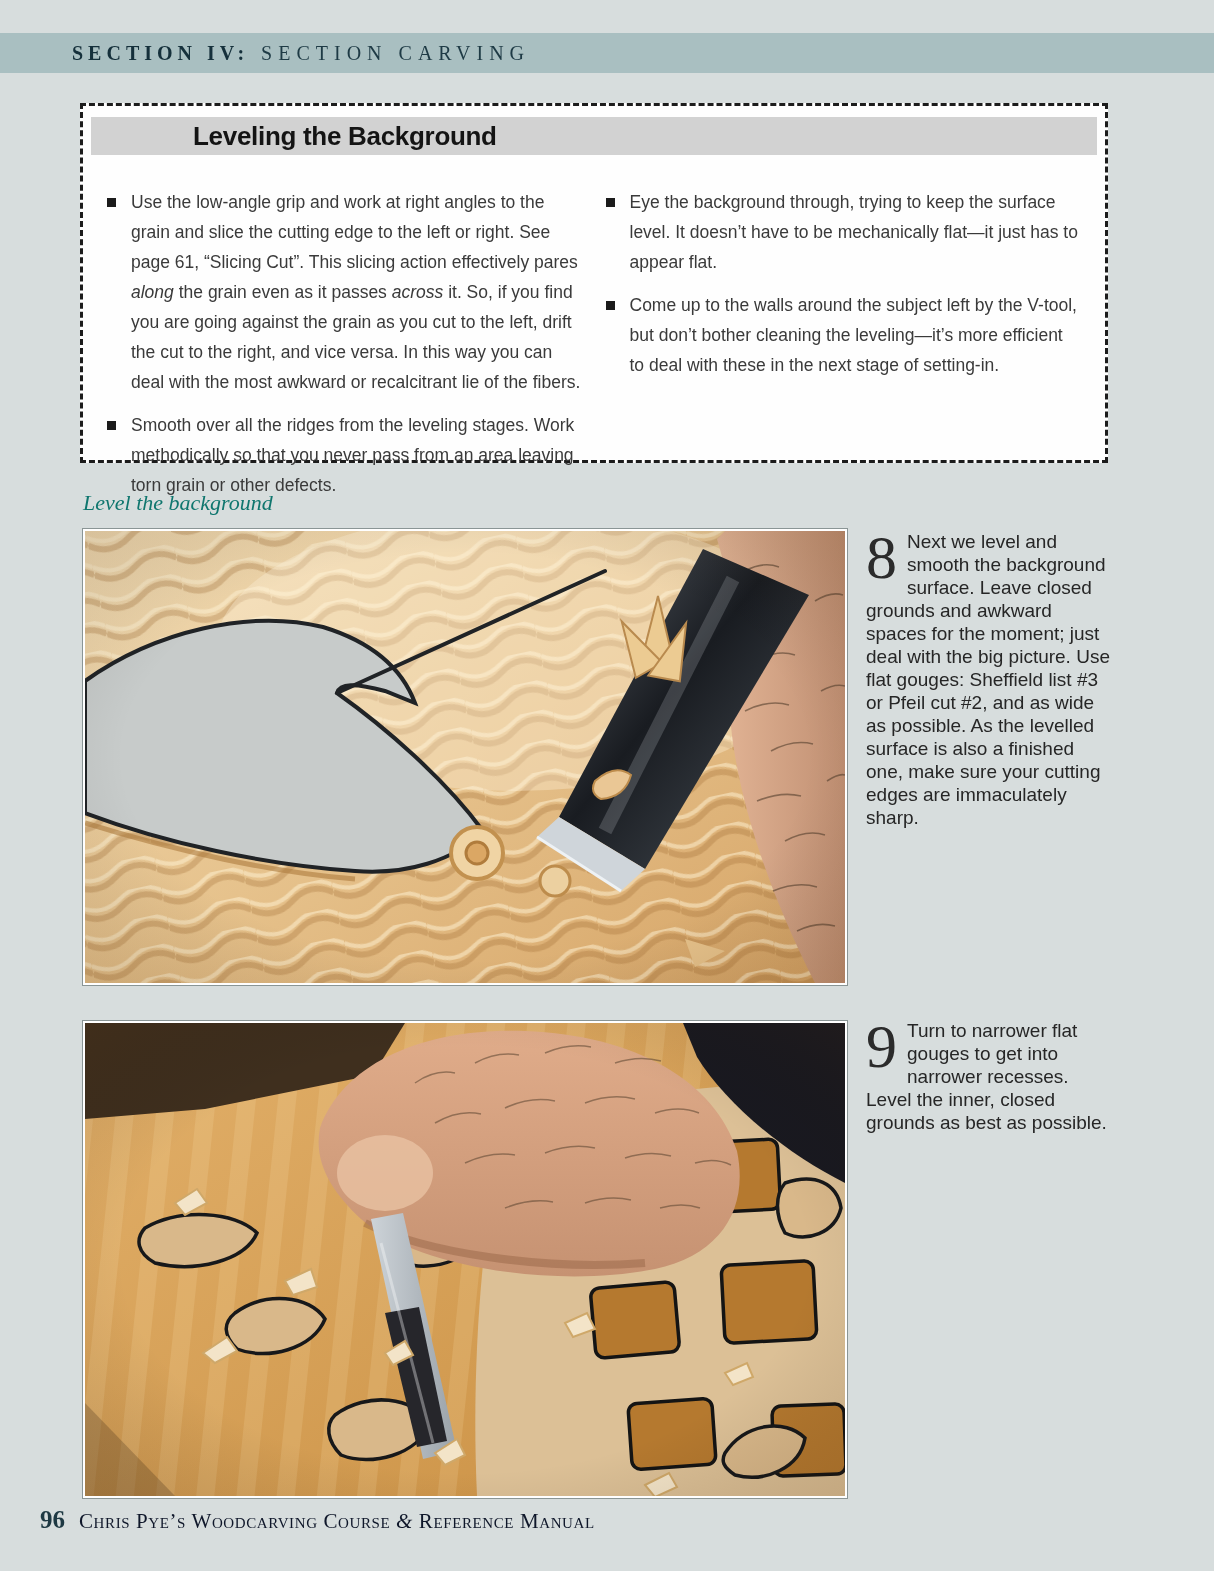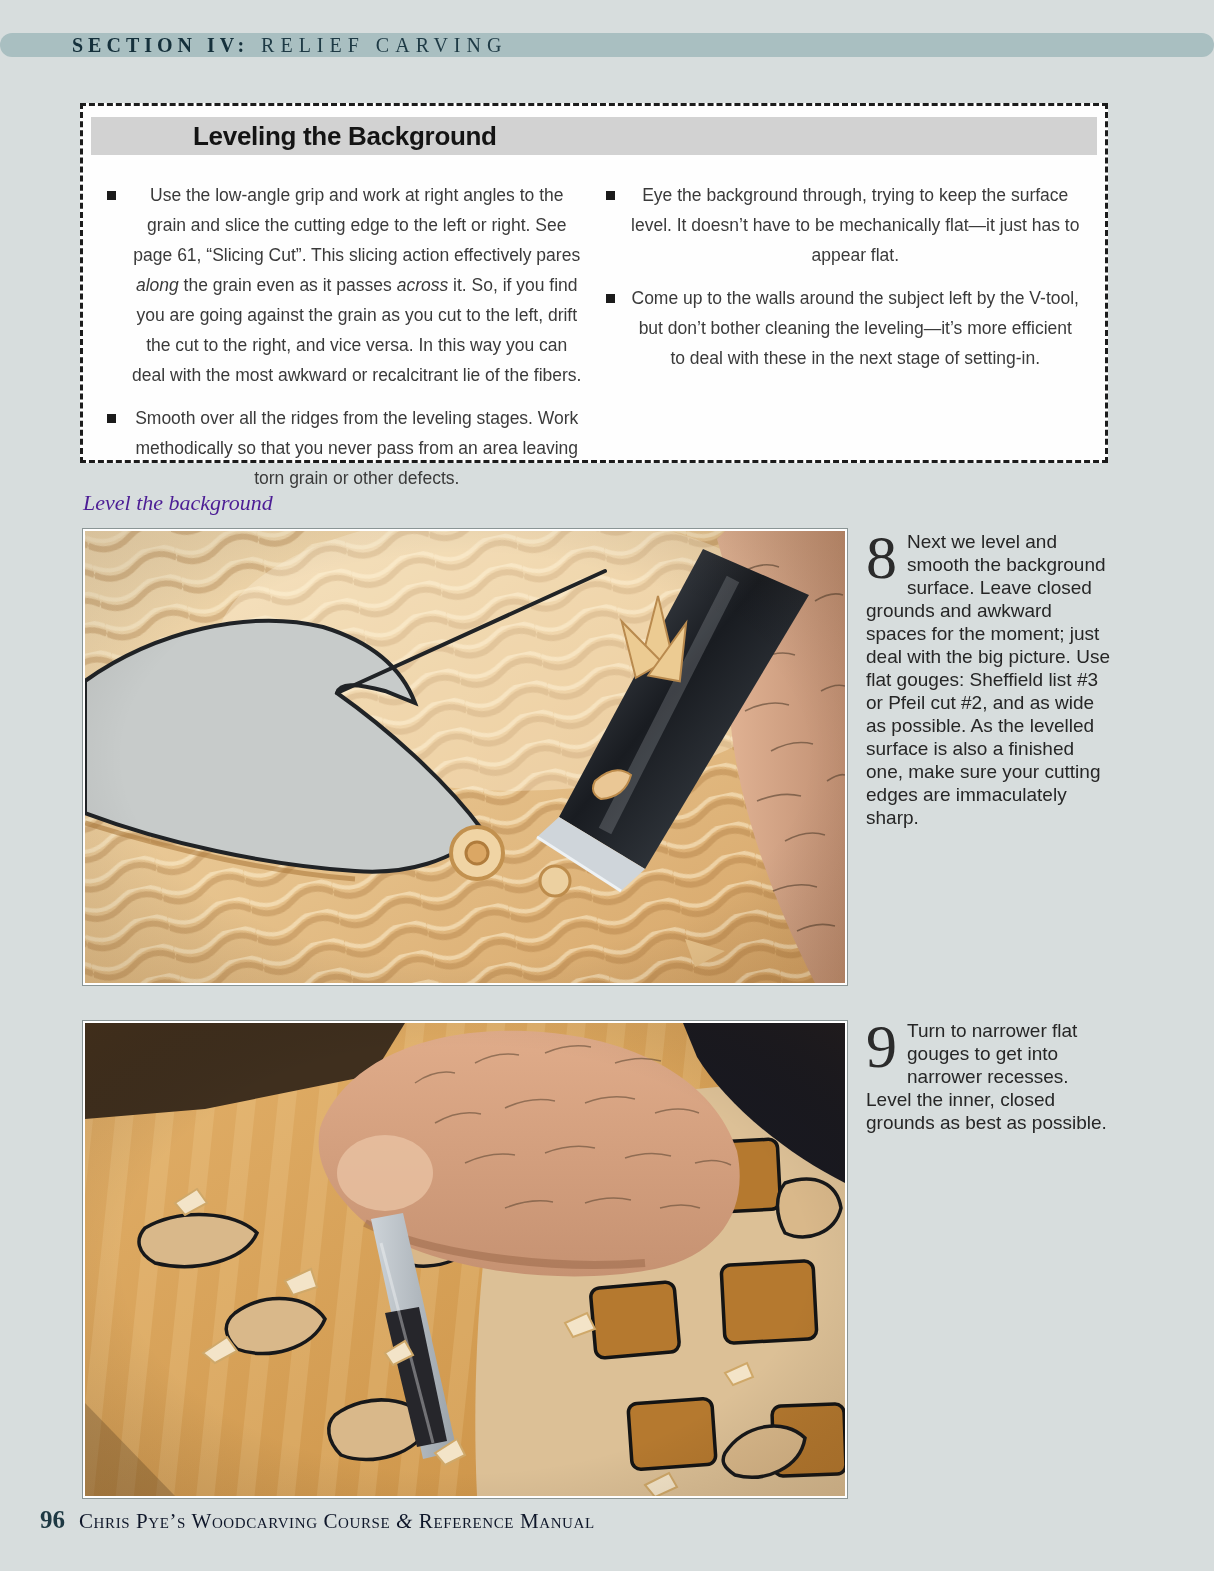--- a/index.html
+++ b/index.html
@@ -1,45 +1,45 @@
 <!DOCTYPE html>
 <html><head>
 <meta charset="utf-8">
 <style>
   html,body{margin:0;padding:0;}
   body{background:#d7dddd;}
   .page{position:relative;width:1214px;height:1571px;background:#d7dddd;
         font-family:"Liberation Sans",sans-serif;overflow:hidden;}
 
   
-  .section-bar{position:absolute;left:0;top:33px;width:100%;height:24px;
-               background:#a9bfc1;display:flex;align-items:center;border-radius:16px;}
+  .section-bar{position:absolute;left:0;top:33px;width:100%;height:40px;
+               background:#a9bfc1;display:flex;align-items:center;}
   .section-label{margin-left:72px;font-family:"Liberation Serif",serif;font-size:20px;
                  font-weight:700;letter-spacing:5px;color:#15303b;white-space:pre;}
   .section-title{margin-left:12px;font-family:"Liberation Serif",serif;font-size:20px;
                  font-weight:400;letter-spacing:6px;color:#1e3a45;white-space:pre;}
 
   
   .info-box{position:absolute;left:80px;top:103px;width:1028px;height:360px;
             background:#fefefe;border:3px dashed #1c1c1c;box-sizing:border-box;}
   .info-title-bar{margin:11px 8px 0 8px;height:38px;background:#d2d2d2;
                   display:flex;align-items:center;}
   .info-title{padding-left:102px;font-size:26px;font-weight:700;color:#141414;
               letter-spacing:-0.3px;}
-  .columns{display:flex;gap:23px;padding:25px 24px 0 24px;text-align:center;}
+  .columns{display:flex;gap:23px;padding:32px 24px 0 24px;}
   .col{flex:1;}
   .bullet{display:flex;gap:15px;font-size:17.5px;line-height:30px;color:#3a3a3a;}
   .bullet + .bullet{margin-top:13px;}
   .sq{flex:0 0 auto;width:9px;height:9px;background:#1b1b1b;margin-top:11px;}
   .bullet p{margin:0;}
   .it{font-style:italic;}
 
   
   .caption{position:absolute;left:83px;top:490px;font-family:"Liberation Serif",serif;
-           font-style:italic;font-size:22px;color:#4c1d95;}
+           font-style:italic;font-size:22px;color:#0f766e;}
 
   
   .photo{position:absolute;left:82px;background:#fff;border:1px solid #8a9595;
          padding:2px;box-sizing:border-box;}
   .photo.p1{top:528px;width:766px;height:458px;}
   .photo.p2{top:1020px;width:766px;height:479px;}
   .photo svg{display:block;width:100%;height:100%;}
 
   
   .step{position:absolute;left:866px;width:250px;color:#262626;
@@ -59,21 +59,21 @@
               font-size:21px;letter-spacing:0.6px;color:#0f172a;}
   .amp{font-style:italic;}
 </style>
 </head>
 <body>
 
 <div class="page">
 
   <div class="section-bar">
     <span class="section-label">SECTION IV:</span>
-    <span class="section-title">RELIEF CARVING</span>
+    <span class="section-title">SECTION CARVING</span>
   </div>
 
   <div class="info-box">
     <div class="info-title-bar">
       <span class="info-title">Leveling the Background</span>
     </div>
     <div class="columns">
       <div class="col">
         <div class="bullet">
           <span class="sq"></span>

